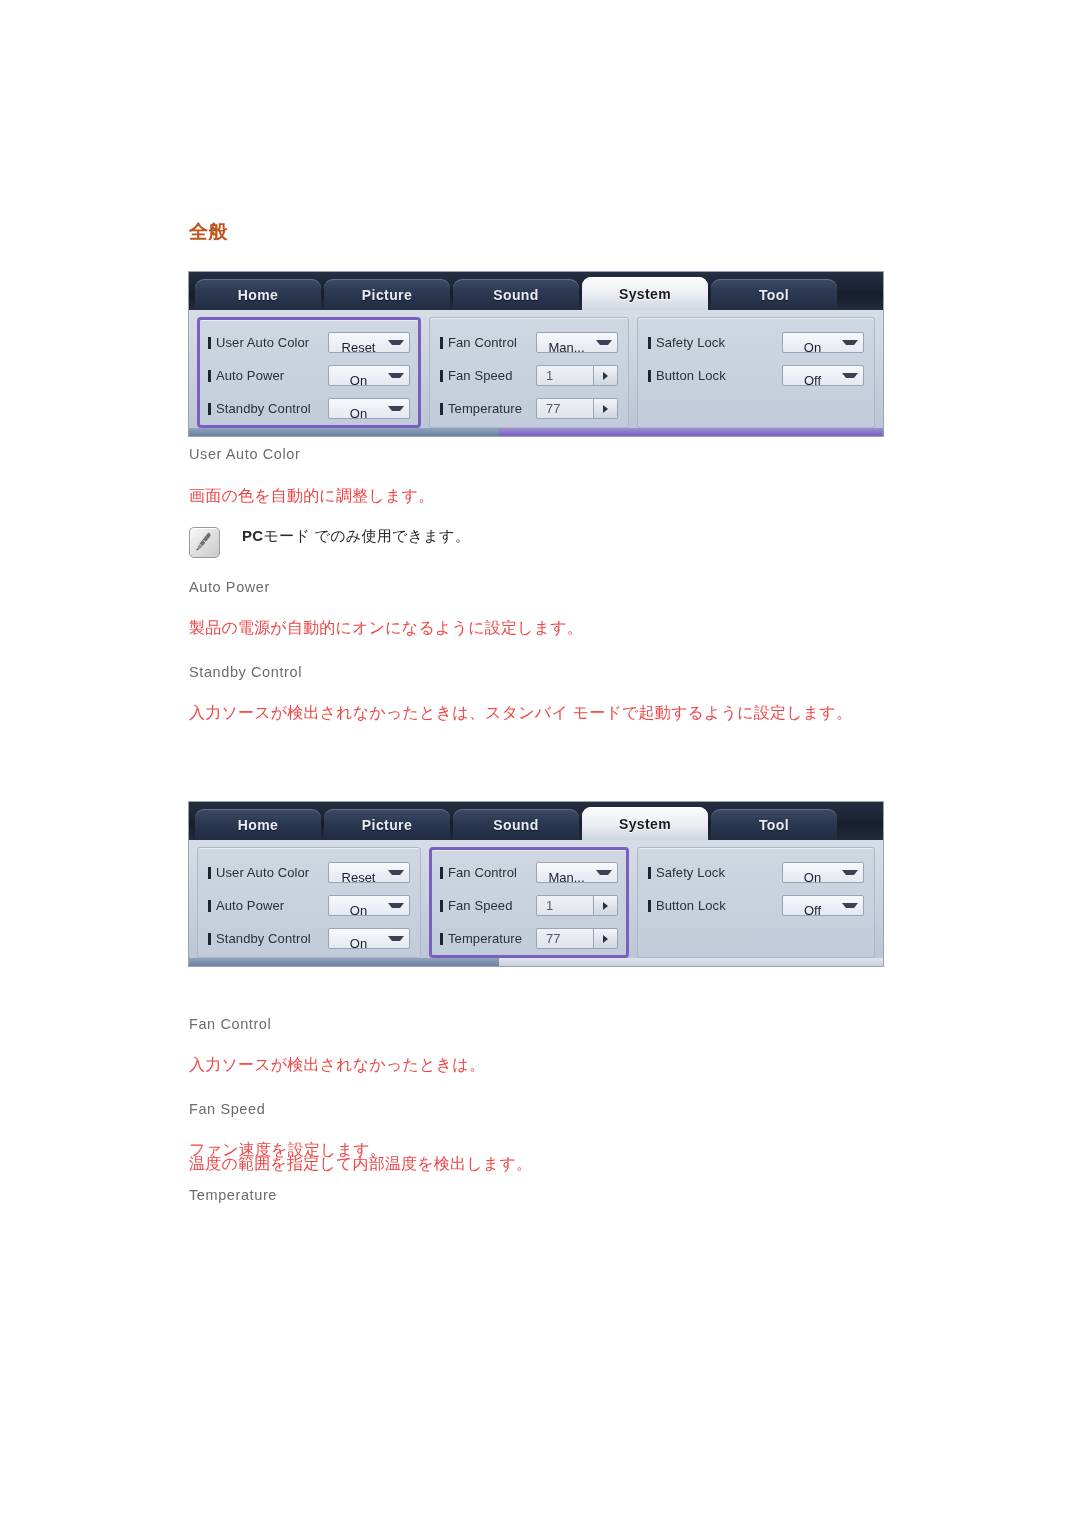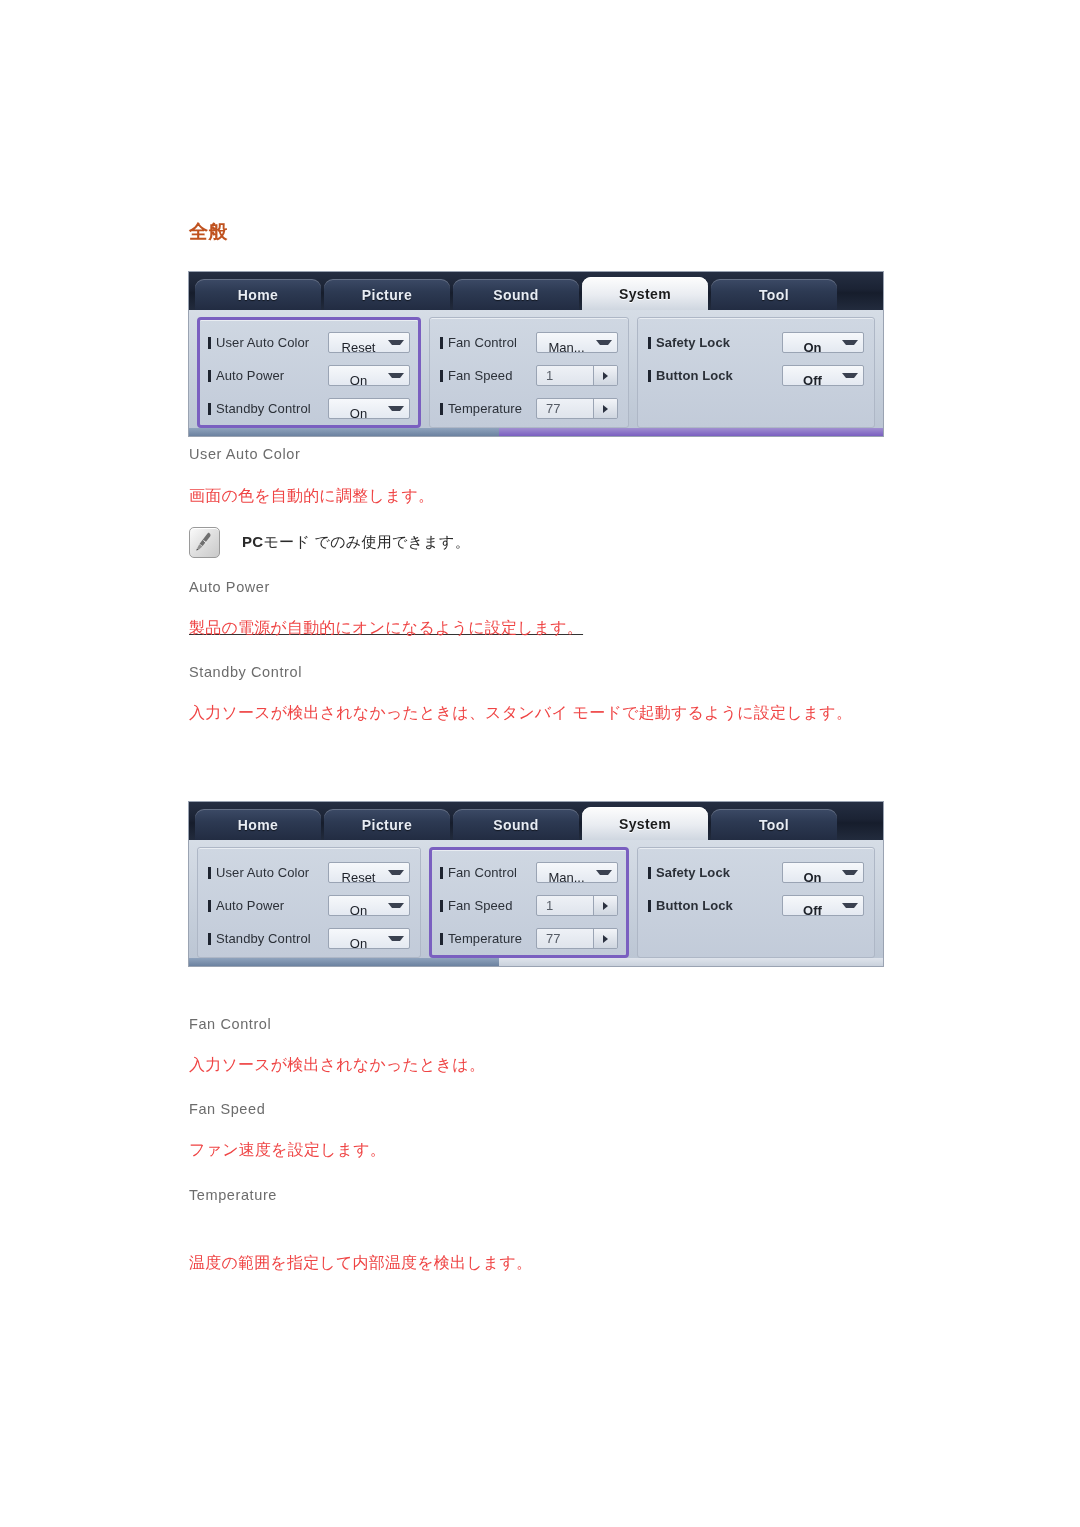--- a/index.html
+++ b/index.html
@@ -52,21 +52,20 @@
     font-size: 16px;
     color: #ef4444;
     line-height: 1.5;
     letter-spacing: 0.2px;
     white-space: nowrap;
   }
 
   
   .note-row {
     display: flex;
-    align-items: center;
     gap: 22px;
   }
   .note-icon {
     width: 29px;
     height: 29px;
     flex: 0 0 29px;
     border-radius: 5px;
     background: linear-gradient(135deg, #fbfbfb 0%, #e2e2e2 45%, #c9c9c9 100%);
     border: 1px solid #9a9a9a;
     box-shadow: inset 0 1px 0 #ffffff;
@@ -138,21 +137,21 @@
     position: relative;
     box-sizing: border-box;
     padding: 8px 10px 0 10px;
     background: linear-gradient(180deg, #cfd7e2 0%, #c2cbd9 100%);
     border: 1px solid #aeb7c6;
     border-radius: 3px;
     box-shadow: inset 0 1px 0 rgba(255,255,255,0.55);
   }
   .osd-group.g1 { width: 224px; }
   .osd-group.g2 { width: 200px; }
-  .osd-group.g3 { flex: 1; font-weight: bold; }
+  .osd-group.g3 { flex: 1; }
   .osd-group.selected {
     border: 3px solid #7a5fc0;
     border-radius: 4px;
     padding: 6px 8px 0 8px;
   }
 
   .osd-row {
     height: 33px;
     display: flex;
     align-items: center;
@@ -407,21 +406,21 @@
       </div>
       <div class="note-text">
         <span>PC</span><span class="jp">モード でのみ使用できます。</span>
       </div>
     </div>
   </div>
 
   <div class="content" style="top:579px;">
     <div class="sub-heading">Auto Power</div>
   </div>
-  <div class="content" style="top:616px;text-decoration:underline;">
+  <div class="content" style="top:616px;">
     <div class="body-text">製品の電源が自動的にオンになるように設定します。</div>
   </div>
 
   <div class="content" style="top:664px;">
     <div class="sub-heading">Standby Control</div>
   </div>
   <div class="content" style="top:701px; width:900px;">
     <div class="body-text">入力ソースが検出されなかったときは、スタンバイ モードで起動するように設定します。</div>
   </div>
 
@@ -562,17 +561,17 @@
   <div class="content" style="top:1101px;">
     <div class="sub-heading">Fan Speed</div>
   </div>
   <div class="content" style="top:1138px;">
     <div class="body-text">ファン速度を設定します。</div>
   </div>
 
   <div class="content" style="top:1187px;">
     <div class="sub-heading">Temperature</div>
   </div>
-  <div class="content" style="top:1251px;">
+  <div class="content" style="top:1152px;">
     <div class="body-text">温度の範囲を指定して内部温度を検出します。</div>
   </div>
 
 </div>
 
 </body></html>

